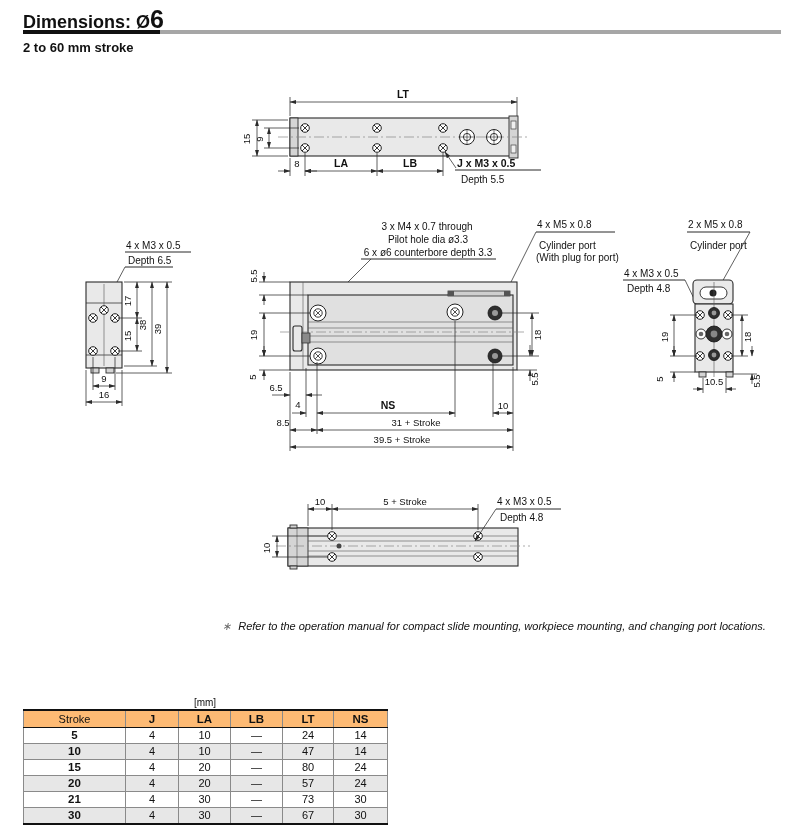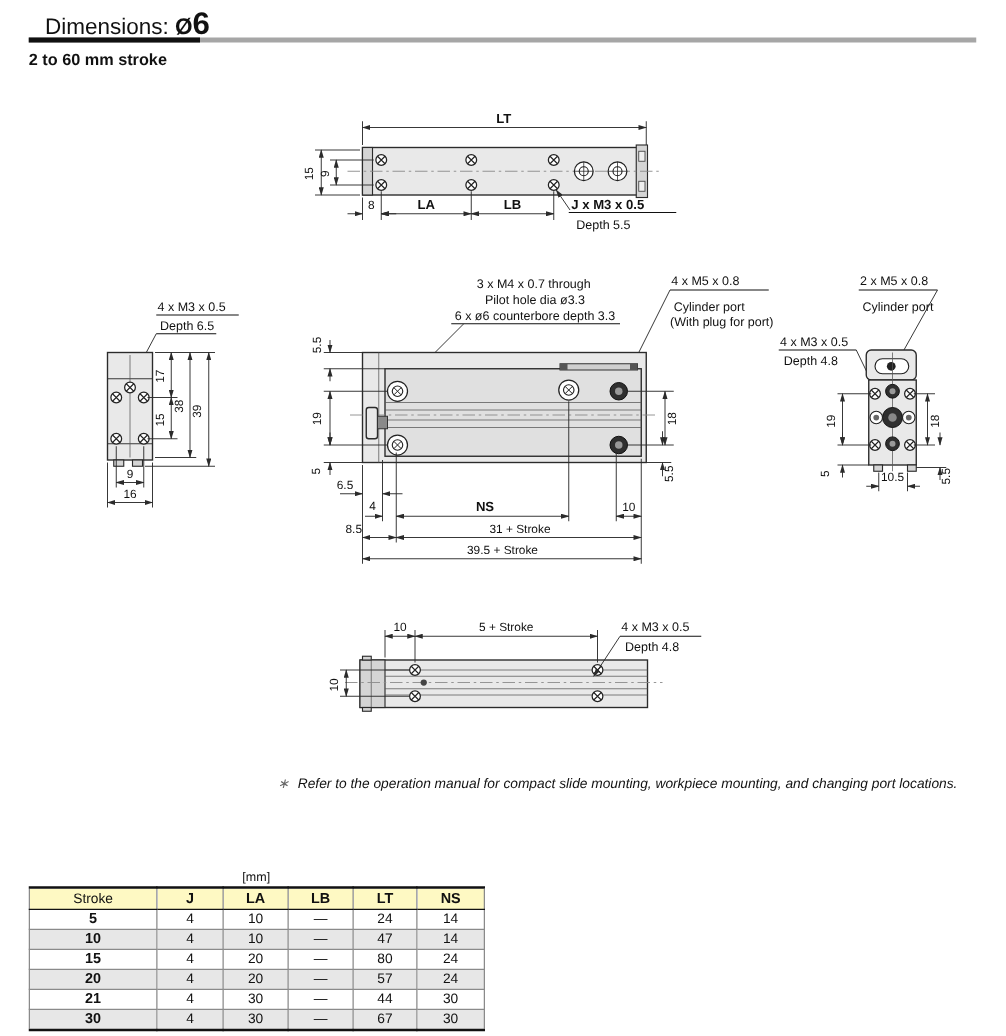--- a/index.html
+++ b/index.html
@@ -1,21 +1,21 @@
 <!DOCTYPE html>
 <html><head>
 <meta charset="utf-8">
 <style>
   html,body{margin:0;padding:0;background:#fff;}
   body{width:805px;height:829px;position:relative;overflow:hidden;
        font-family:"Liberation Sans",sans-serif;color:#111;}
   .abs{position:absolute;}
   
   .title-row{left:23px;top:5px;display:flex;align-items:baseline;white-space:pre;}
-  .title-main{font-size:18px;font-weight:normal;margin-left:13px;}
+  .title-main{font-size:18px;font-weight:bold;}
   .title-sym{font-size:18px;font-weight:bold;margin-left:5px;}
   .title-size{font-size:25px;font-weight:bold;}
   .rule{left:23px;top:30px;width:758px;height:4px;background:#a6a6a6;}
   .rule-black{width:137px;height:4px;background:#111;}
   .subtitle{left:23px;top:40px;font-size:13px;font-weight:bold;}
   
   svg text{font-family:"Liberation Sans",sans-serif;fill:#111;}
   .t{font-size:9.5px;}
   .ta{font-size:10px;}
   .tb{font-size:10.5px;font-weight:bold;}
@@ -29,21 +29,21 @@
   
   .note{left:222px;top:620px;font-size:11px;white-space:nowrap;font-style:italic;}
   .note .ast{color:#666;margin-right:7px;}
   
   .tblwrap{left:23px;top:696px;width:364px;}
   .units{font-size:10px;text-align:center;height:13px;line-height:13px;}
   table{border-collapse:collapse;width:364px;table-layout:fixed;
         border-top:2.5px solid #111;border-bottom:2px solid #111;}
   th,td{border:1px solid #8a8a8a;text-align:center;padding:0;
         font-size:11px;height:15px;line-height:15px;overflow:hidden;}
-  thead th{background:#fef9c3;height:16px;line-height:16px;border-bottom:1.8px solid #111;}
+  thead th{background:#fdba74;height:16px;line-height:16px;border-bottom:1.8px solid #111;}
   th.hdim{font-weight:bold;font-size:11.5px;}
   th.hstroke{font-weight:normal;}
   td.stroke{font-weight:bold;font-size:11.5px;}
   tr.alt td{background:#e7e7e7;}
 </style>
 </head>
 <body>
 
 <div class="abs title-row">
   <span class="title-main">Dimensions:</span>
@@ -397,21 +397,21 @@
         <td>20</td>
         <td>—</td>
         <td>57</td>
         <td>24</td>
       </tr>
       <tr>
         <td class="stroke">21</td>
         <td>4</td>
         <td>30</td>
         <td>—</td>
-        <td>44</td>
+        <td>73</td>
         <td>30</td>
       </tr>
       <tr class="alt">
         <td class="stroke">30</td>
         <td>4</td>
         <td>30</td>
         <td>—</td>
         <td>67</td>
         <td>30</td>
       </tr>

